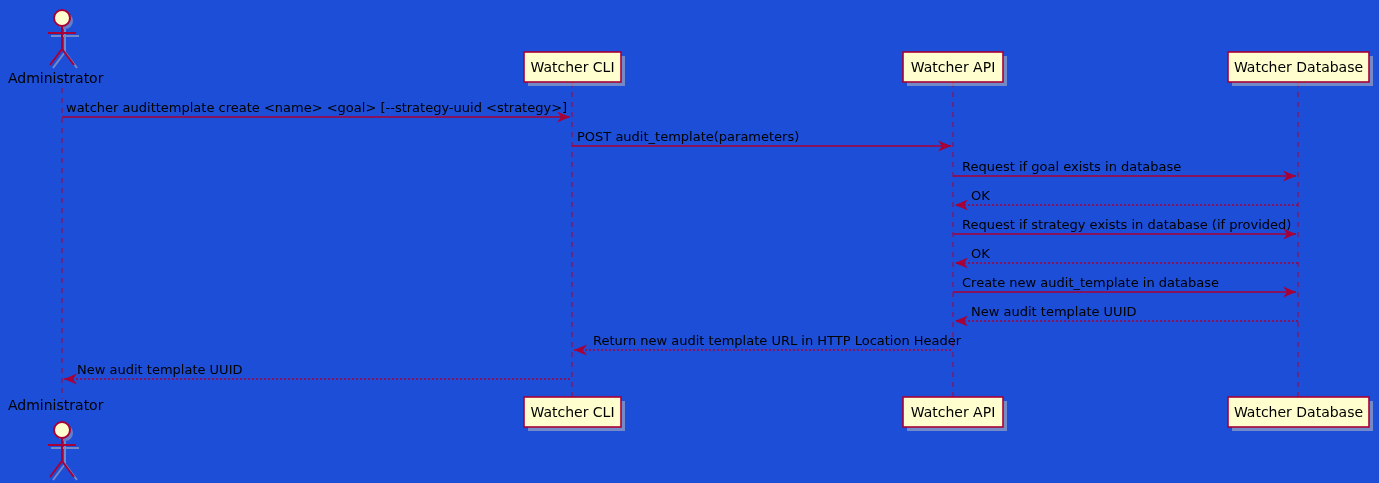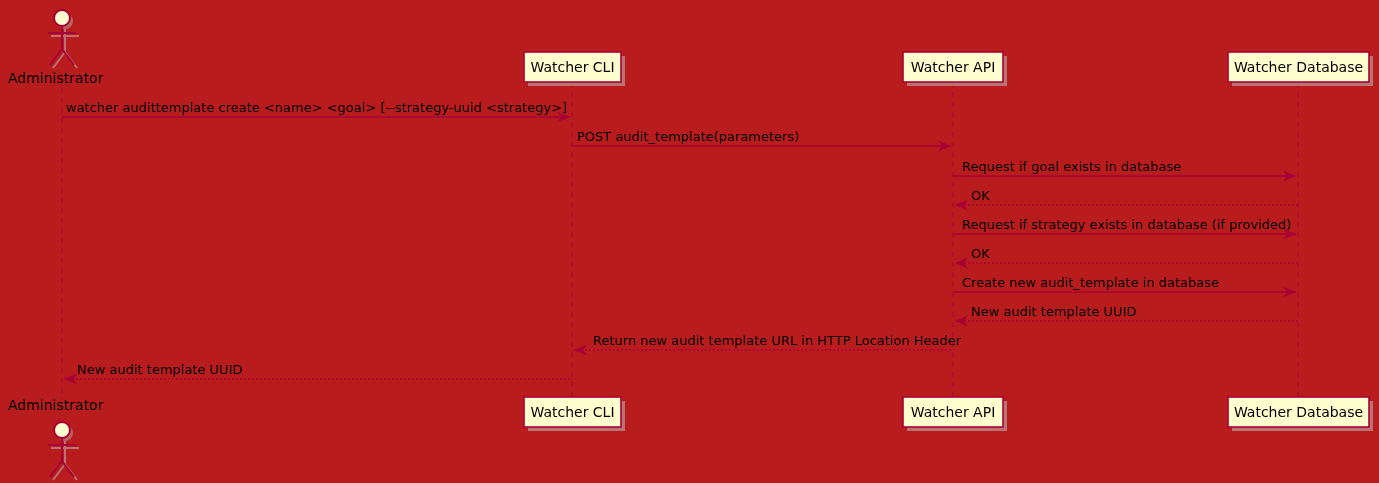--- a/index.html
+++ b/index.html
@@ -7,21 +7,21 @@
     padding: 0;
     background: #FFFFFF;
   }
   body {
     font-family: "DejaVu Sans", sans-serif;
   }
   #diagram {
     position: relative;
     width: 1379px;
     height: 483px;
-    background: #b91c1c;
+    background: #1d4ed8;
     overflow: hidden;
     text-align: right;
   }
   svg.layer {
     position: absolute;
     top: 0;
     left: 0;
     width: 1379px;
     height: 483px;
     overflow: visible;

